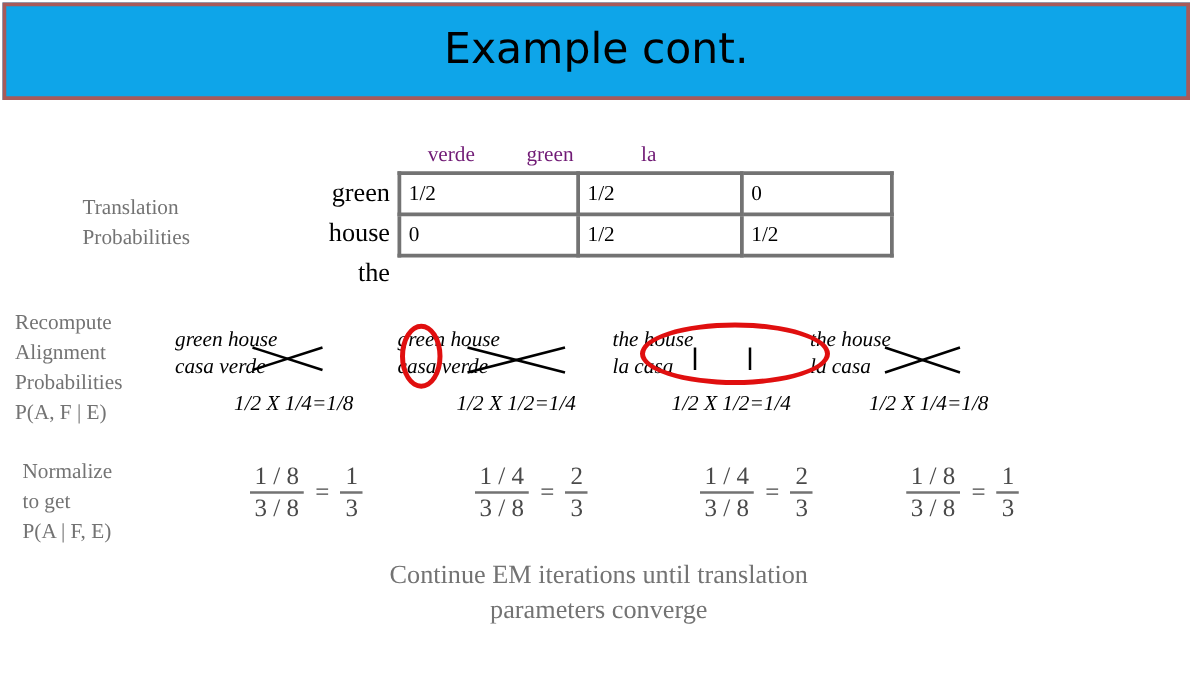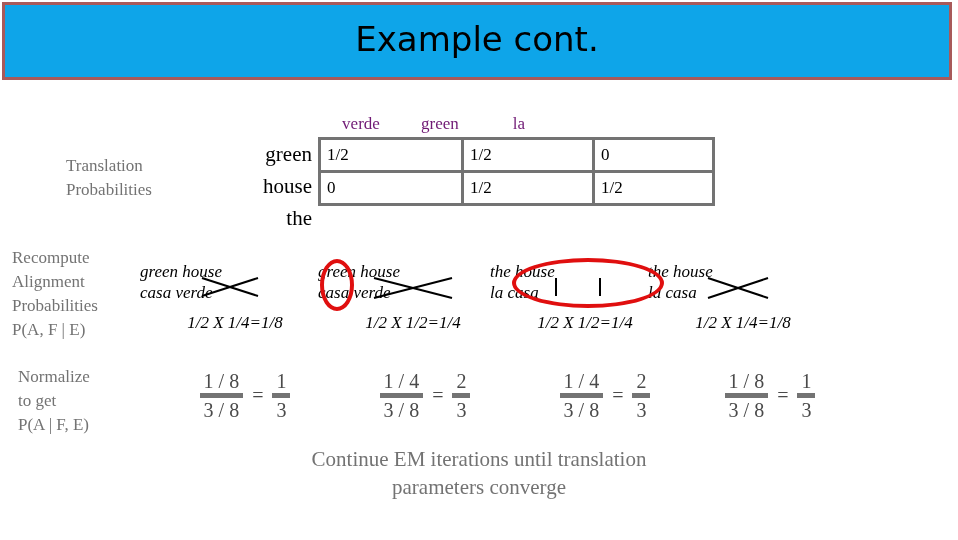--- a/index.html
+++ b/index.html
@@ -182,21 +182,21 @@
 
   .frac {
     display: inline-flex;
     flex-direction: column;
     align-items: center;
     line-height: 1.1;
     margin: 0 2px;
   }
   .frac .num {
     padding: 0 4px 1px 4px;
-    border-bottom: 5px solid #737373;
+    border-bottom: 2px solid #737373;
   }
   .frac .den {
     padding: 1px 4px 0 4px;
   }
   .eq-sign {
     margin: 0 7px;
     font-size: 20px;
   }
 
   

